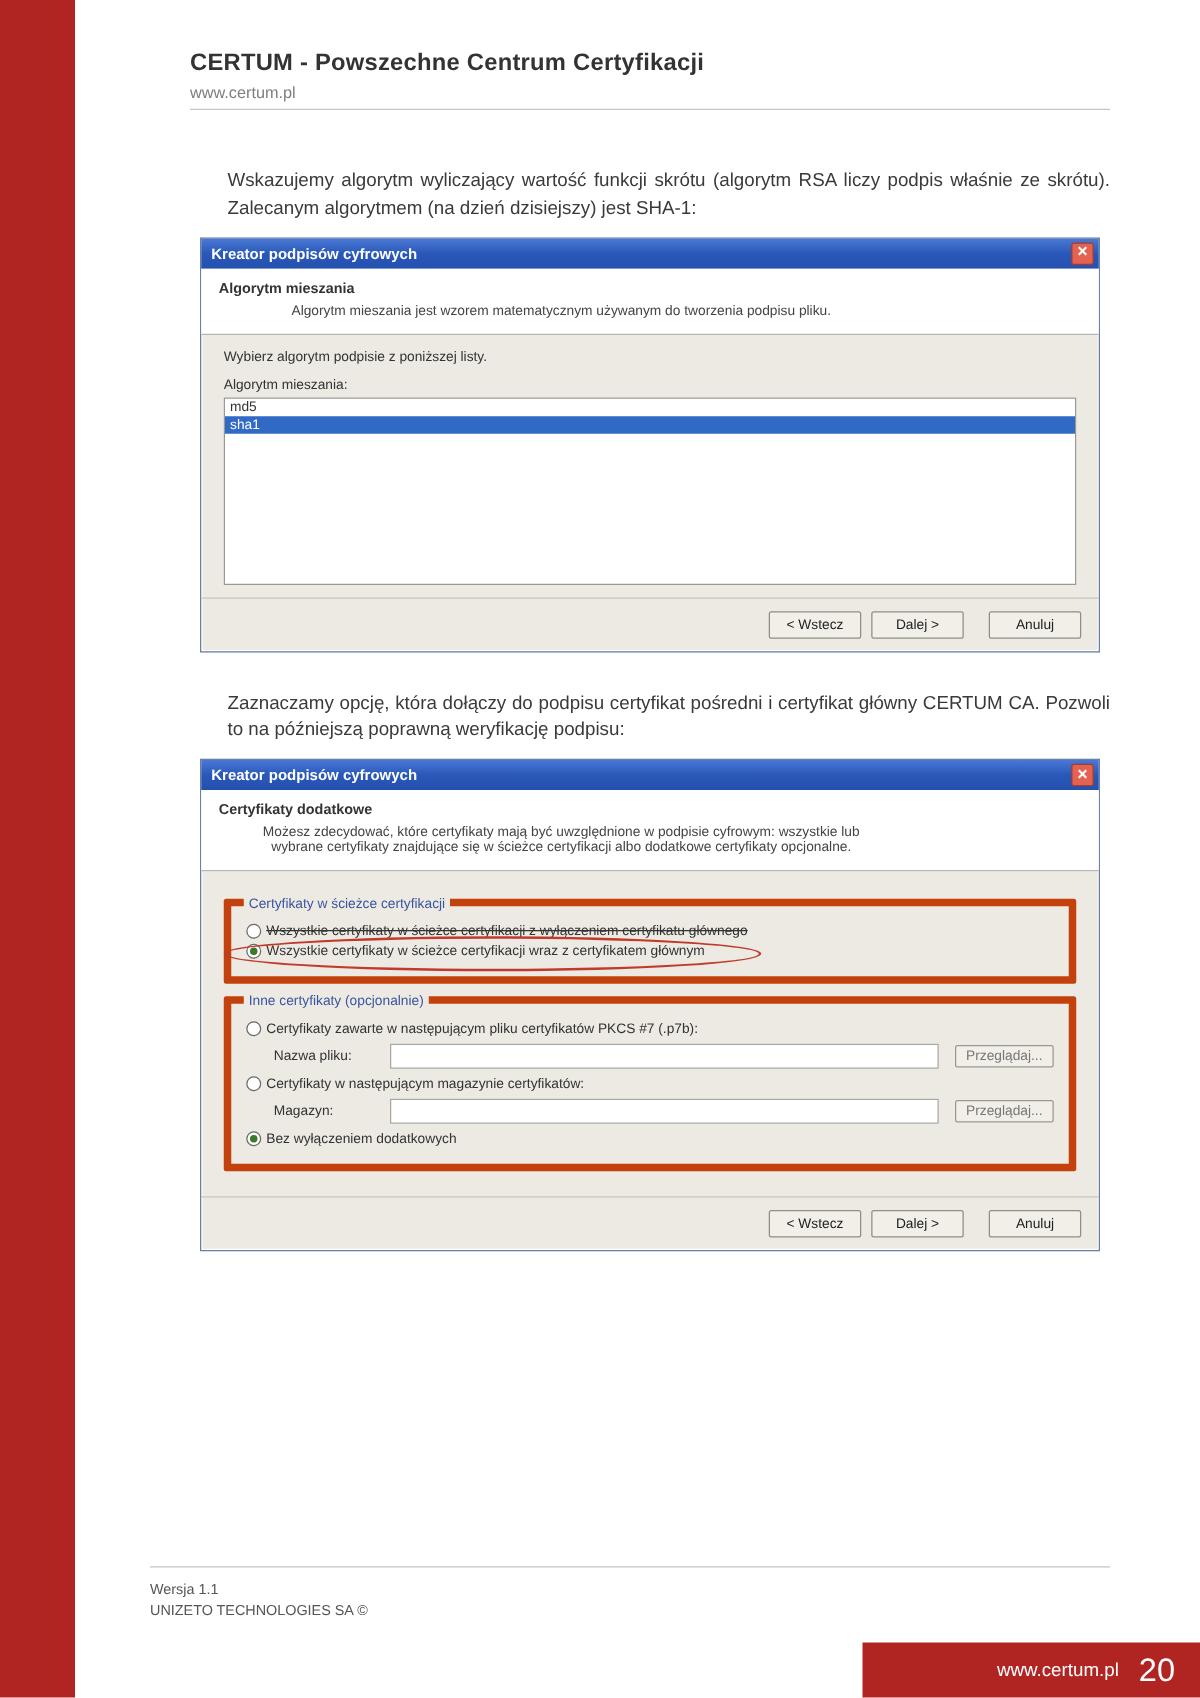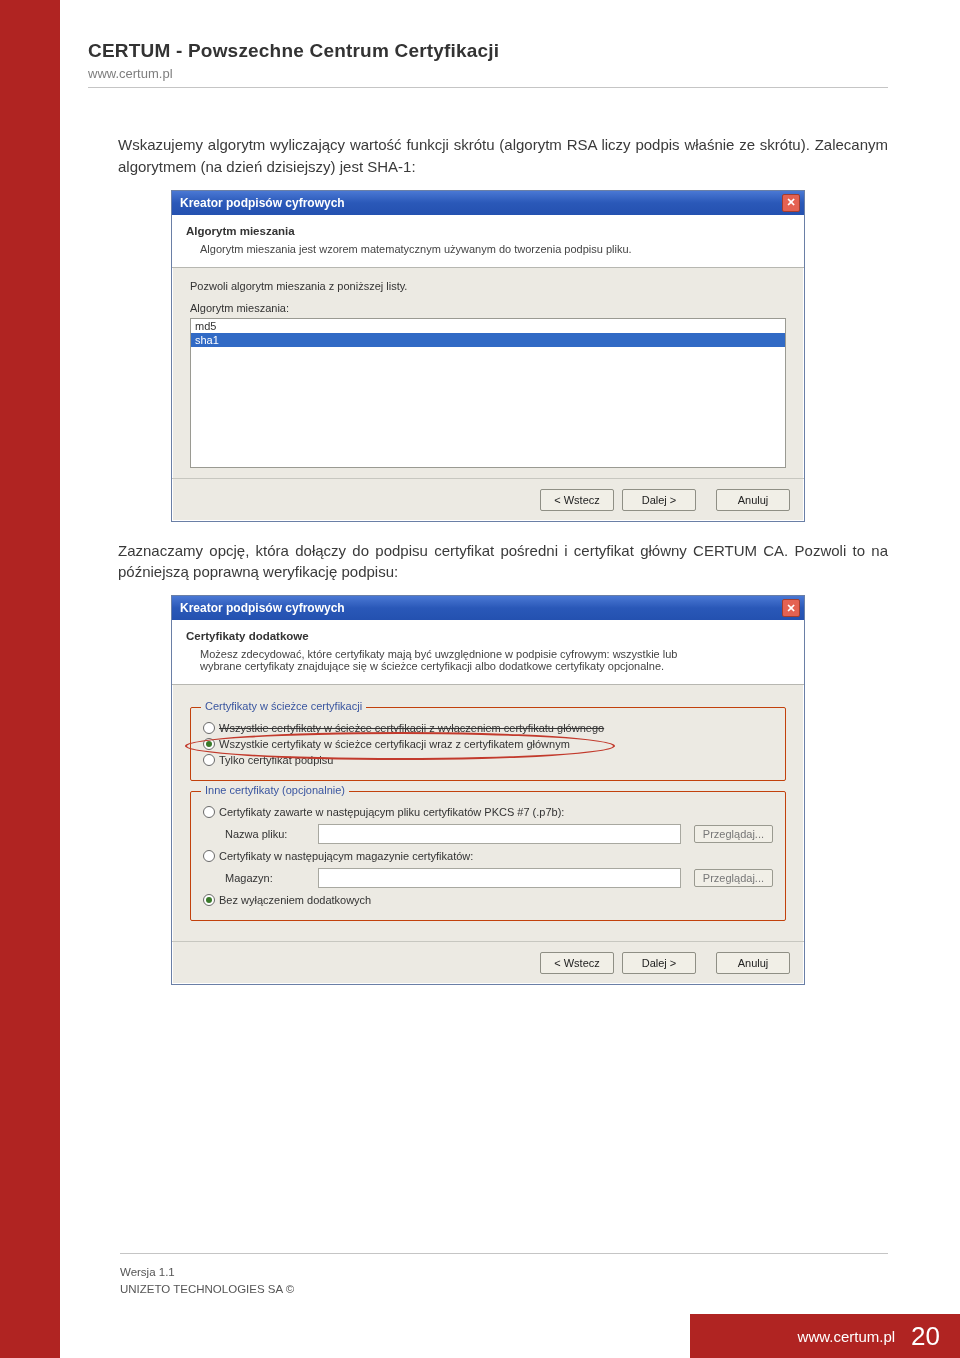--- a/index.html
+++ b/index.html
@@ -15,21 +15,21 @@
     position: absolute;
     left: 0; top: 0;
     width: 60px;
     height: 100%;
     background: #b02422;
   }
   .content {
     position: absolute;
     left: 60px; top: 0;
     right: 0;
-    padding: 40px 72px 0 28px;
+    padding: 40px 72px 0 92px;
   }
   .masthead-line1 {
     font-size: 19px;
     font-weight: bold;
     color: #333;
     letter-spacing: 0.2px;
   }
   .masthead-line2 {
     font-size: 13px;
     color: #7e7e7e;
@@ -44,22 +44,22 @@
   .body-para {
     font-size: 15px;
     color: #3a3a3a;
     line-height: 1.45;
     margin: 0 0 12px 30px;
     text-align: justify;
   }
 
   
   .win {
-    width: 634px;
-    margin: 10px auto 18px auto;
+    width: 720px;
+    margin: 10px auto 30px auto;
     border: 1px solid #6a7fa6;
     background: #eceae3;
     font-family: Tahoma, Arial, sans-serif;
     font-size: 11px;
     color: #333;
     box-shadow: 0 0 0 1px #fff inset;
   }
   .win-title {
     display: flex;
     align-items: center;
@@ -81,21 +81,21 @@
     font-size: 11px;
     line-height: 1;
     border-radius: 2px;
   }
   .win-header-area {
     background: #fff;
     border-bottom: 1px solid #b7b7b1;
     padding: 10px 14px 12px 14px;
   }
   .win-header-title { font-weight: bold; font-size: 11.5px; margin-bottom: 6px; }
-  .win-header-desc { margin-left: 14px; font-size: 11px; color: #444; max-width: 520px; }
+  .win-header-desc { margin-left: 14px; font-size: 11px; color: #444; max-width: 520px; text-align: center; }
   .win-body { padding: 12px 18px 10px 18px; }
   .label-small { font-size: 11px; margin-bottom: 4px; }
   .listbox {
     background: #fff;
     border: 1px solid #9a9a92;
     height: 150px;
     overflow: hidden;
   }
   .list-option {
     padding: 1px 4px;
@@ -118,21 +118,21 @@
     background: #f1efe7;
     border: 1px solid #8f8f85;
     font-size: 11px;
     color: #222;
     border-radius: 2px;
     text-align: center;
   }
 
   
   .group {
-    border: 1px solid #c2410c;
+    border: 6px solid #c2410c;
     border-radius: 2px;
     margin: 10px 0;
     padding: 10px 12px 10px 12px;
     position: relative;
   }
   .group-label {
     position: absolute;
     top: -8px; left: 10px;
     background: #eceae3;
     color: #3a56a0;
@@ -237,21 +237,21 @@
   <div class="win">
     <div class="win-title">
       <span>Kreator podpisów cyfrowych</span>
       <span class="win-close">✕</span>
     </div>
     <div class="win-header-area">
       <div class="win-header-title">Algorytm mieszania</div>
       <div class="win-header-desc">Algorytm mieszania jest wzorem matematycznym używanym do tworzenia podpisu pliku.</div>
     </div>
     <div class="win-body">
-      <div class="label-small" style="margin-bottom:10px;">Pozwoli algorytm mieszania z poniższej listy.</div>
+      <div class="label-small" style="margin-bottom:10px;">Wybierz algorytm podpisie z poniższej listy.</div>
       <div class="label-small">Algorytm mieszania:</div>
       <div class="listbox">
         <div class="list-option">md5</div>
         <div class="list-option selected">sha1</div>
       </div>
     </div>
     <div class="win-buttons">
       <div class="xp-btn">&lt; Wstecz</div>
       <div class="xp-btn">Dalej &gt;</div>
       <div class="xp-btn" style="margin-left:12px;">Anuluj</div>
@@ -274,24 +274,20 @@
       <div class="group" style="position:relative;">
         <span class="group-label">Certyfikaty w ścieżce certyfikacji</span>
         <div class="radio-row">
           <span class="radio"></span>
           <span class="strike">Wszystkie certyfikaty w ścieżce certyfikacji z wyłączeniem certyfikatu głównego</span>
         </div>
         <div class="radio-row">
           <span class="radio checked"></span>
           <span>Wszystkie certyfikaty w ścieżce certyfikacji wraz z certyfikatem głównym</span>
         </div>
-        <div class="radio-row">
-          <span class="radio"></span>
-          <span>Tylko certyfikat podpisu</span>
-        </div>
         <span class="red-ellipse" style="left:-6px; top:24px; width:430px; height:28px;"></span>
       </div>
 
       <div class="group">
         <span class="group-label">Inne certyfikaty (opcjonalnie)</span>
 
         <div class="radio-row">
           <span class="radio"></span>
           <span>Certyfikaty zawarte w następującym pliku certyfikatów PKCS #7 (.p7b):</span>
         </div>

